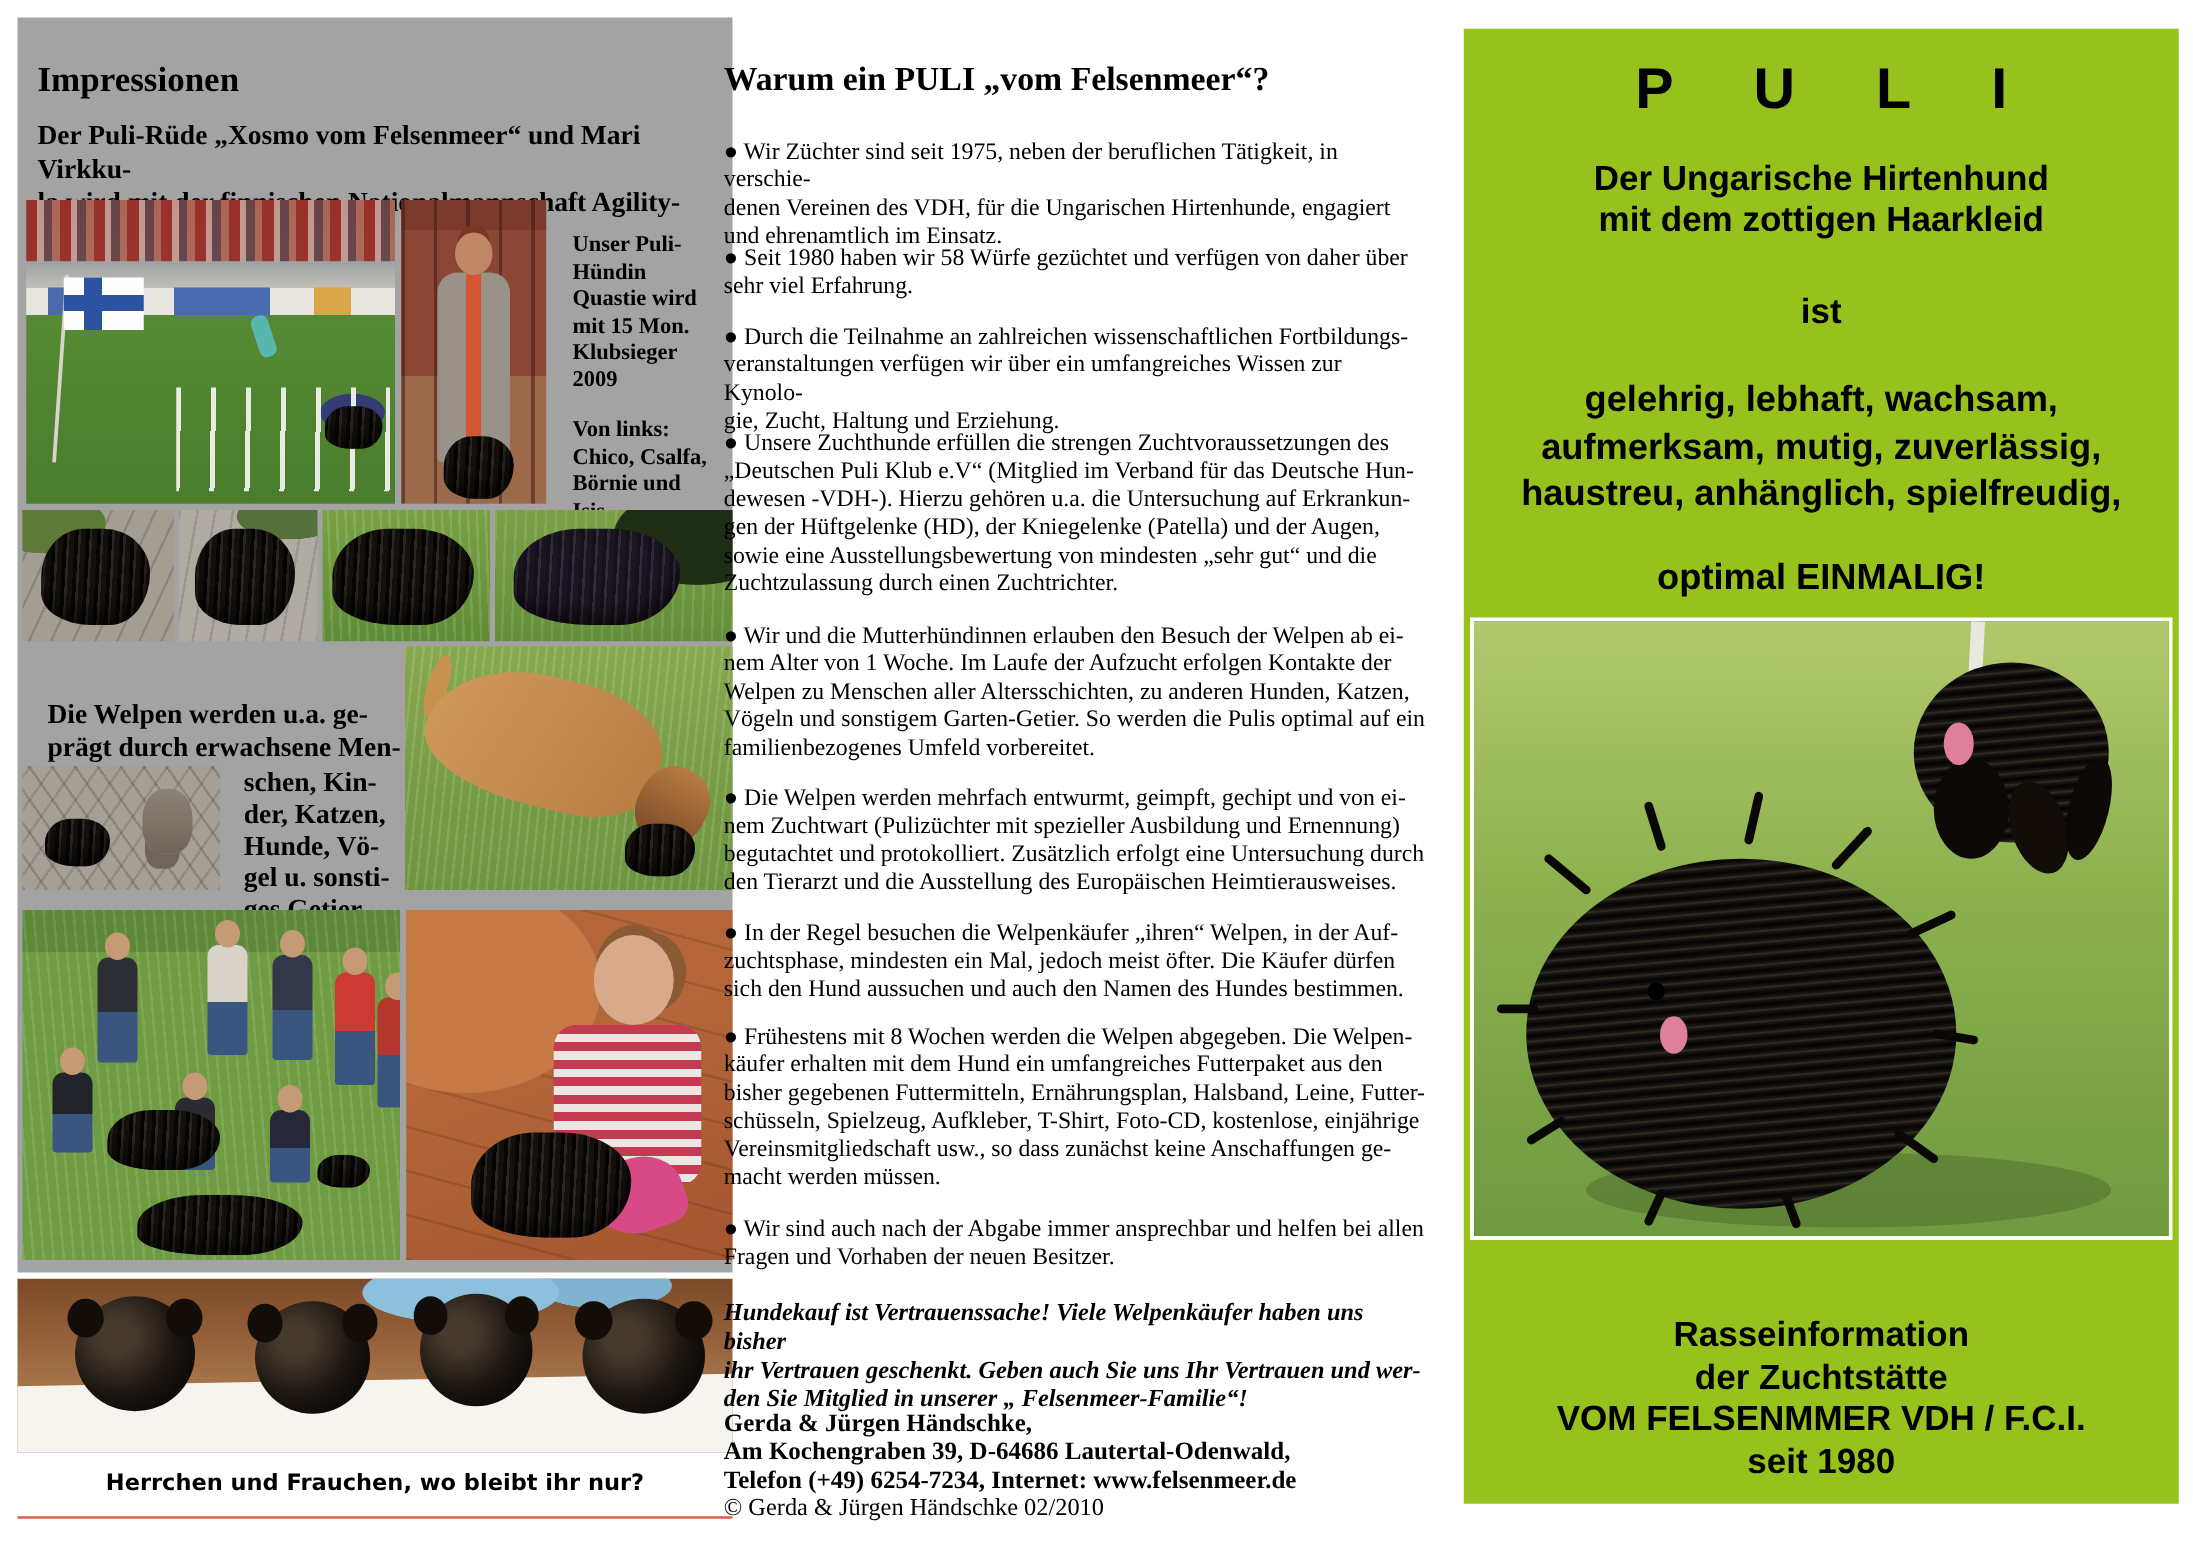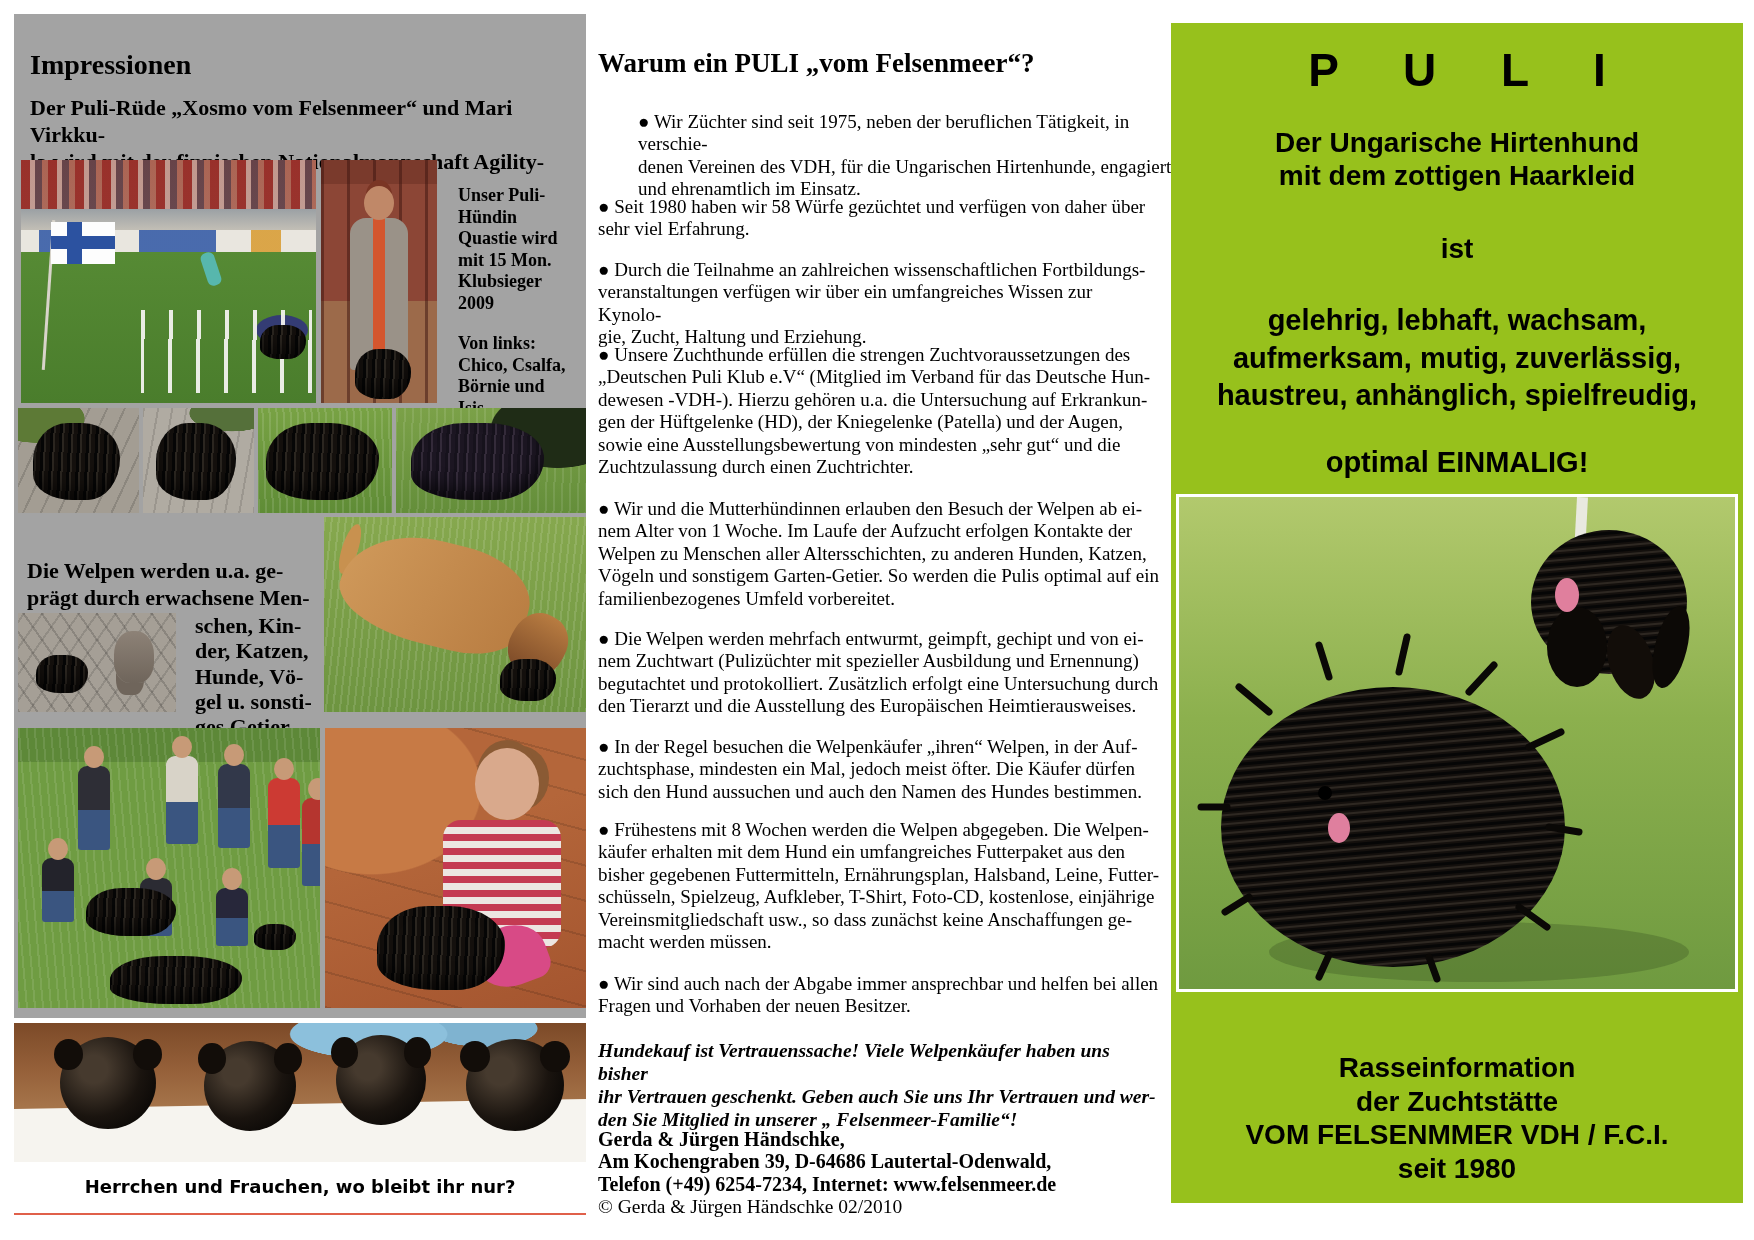--- a/index.html
+++ b/index.html
@@ -7,21 +7,21 @@
         font-family:"Liberation Serif",serif;color:#000;}
   .pre{white-space:pre-line;}
 
   
   .panel-left{position:absolute;left:14px;top:14px;width:572px;height:1004px;background:#a3a3a3;}
   .lp-heading{position:absolute;left:16px;top:12px;font-size:28px;font-weight:bold;}
   .lp-intro{position:absolute;left:16px;top:58px;width:556px;font-size:22px;line-height:27px;font-weight:bold;}
   .lp-side{position:absolute;left:444px;width:126px;font-size:18px;line-height:21.5px;font-weight:bold;margin-top:29px;}
   .lp-side1{top:142px;}
   .lp-side2{top:290px;}
-  .lp-welpen1{position:absolute;left:13px;top:524px;font-size:22px;line-height:26.5px;font-weight:bold;margin-top:20px;}
+  .lp-welpen1{position:absolute;left:24px;top:524px;font-size:22px;line-height:26.5px;font-weight:bold;margin-top:20px;}
   .lp-welpen2{position:absolute;left:181px;top:577px;font-size:22px;line-height:25.3px;font-weight:bold;}
   .lp-caption{position:absolute;left:14px;top:1176px;width:572px;text-align:center;
               font-family:"DejaVu Sans",sans-serif;font-weight:bold;font-size:18px;}
   .fold-line{position:absolute;left:14px;top:1213px;width:572px;height:2px;background:#e0604a;}
 
   
   .ph{position:absolute;overflow:hidden;background:#9a9a92;}
   .shag{position:absolute;border-radius:48% 52% 45% 55%/60% 55% 65% 40%;
         background:repeating-linear-gradient(93deg,#060606 0 3px,#2b2620 3px 5px,#14100d 5px 9px);
         box-shadow:inset 0 -10px 16px rgba(0,0,0,.55);}
@@ -105,21 +105,21 @@
     background:radial-gradient(130px 40px at 62% 8%,#8cc0dc 0 60%,transparent 61%),
                radial-gradient(90px 30px at 82% 4%,#7fb3d0 0 60%,transparent 61%),
                linear-gradient(180deg,#7c4a28 0,#96613a 35%,#a5744a 60%);}
   .board{position:absolute;left:-1%;bottom:-6px;width:102%;height:46%;background:#f6f4ef;transform:rotate(-1deg);}
   .pup-head{position:absolute;border-radius:50%;
     background:radial-gradient(circle at 35% 35%,#463a2e 0 16%,#1a140f 55%,#000 100%);}
   .pup-head::before,.pup-head::after{content:"";position:absolute;top:2px;width:30%;height:34%;border-radius:50%;background:#120d09;}
   .pup-head::before{left:-6%;} .pup-head::after{right:-6%;}
 
   
-  .panel-middle{position:absolute;left:596px;top:0;width:566px;height:1240px;}
+  .panel-middle{position:absolute;left:577px;top:0;width:566px;height:1240px;}
   .mp-heading{position:absolute;left:2px;top:30px;font-size:27px;font-weight:bold;}
   .mp-b{position:absolute;left:2px;width:562px;font-size:19px;line-height:22.4px;}
   .mp-emphasis{position:absolute;left:2px;width:562px;top:1019px;font-size:19.5px;line-height:23px;font-weight:bold;font-style:italic;}
   .mp-contact{position:absolute;left:2px;width:562px;top:1108px;font-size:20px;line-height:22.4px;font-weight:bold;}
   .mp-copy{position:absolute;left:2px;width:562px;top:1176px;font-size:19.5px;}
 
   
   .panel-right{position:absolute;left:1171px;top:23px;width:572px;height:1180px;background:#97c11c;
     font-family:"Liberation Sans",sans-serif;text-align:center;}
   .rp-title{position:absolute;left:0;top:20px;width:100%;font-size:46px;font-weight:800;letter-spacing:26px;padding-left:26px;box-sizing:border-box;}
@@ -230,21 +230,21 @@
     <div class="pup-head" style="left:46px;top:14px;width:96px;height:92px;"></div>
     <div class="pup-head" style="left:190px;top:18px;width:92px;height:90px;"></div>
     <div class="pup-head" style="left:322px;top:12px;width:90px;height:90px;"></div>
     <div class="pup-head" style="left:452px;top:16px;width:98px;height:92px;"></div>
   </div>
   <div class="lp-caption">Herrchen und Frauchen, wo bleibt ihr nur?</div>
   <div class="fold-line"></div>
 
   <section class="panel-middle">
     <h1 class="mp-heading">Warum ein PULI „vom Felsenmeer“?</h1>
-    <p class="mp-b pre" style="top:92px;margin-left:40px;">● Wir Züchter sind seit 1975, neben der beruflichen Tätigkeit, in verschie-
+    <p class="mp-b pre" style="top:92px;">● Wir Züchter sind seit 1975, neben der beruflichen Tätigkeit, in verschie-
 denen Vereinen des VDH, für die Ungarischen Hirtenhunde, engagiert
 und ehrenamtlich im Einsatz.</p>
     <p class="mp-b pre" style="top:177px;">● Seit 1980 haben wir 58 Würfe gezüchtet und verfügen von daher über
 sehr viel Erfahrung.</p>
     <p class="mp-b pre" style="top:240px;">● Durch die Teilnahme an zahlreichen wissenschaftlichen Fortbildungs-
 veranstaltungen verfügen wir über ein umfangreiches Wissen zur Kynolo-
 gie, Zucht, Haltung und Erziehung.</p>
     <p class="mp-b pre" style="top:325px;">● Unsere Zuchthunde erfüllen die strengen Zuchtvoraussetzungen des
 „Deutschen Puli Klub e.V“ (Mitglied im Verband für das Deutsche Hun-
 dewesen -VDH-). Hierzu gehören u.a. die Untersuchung auf Erkrankun-

